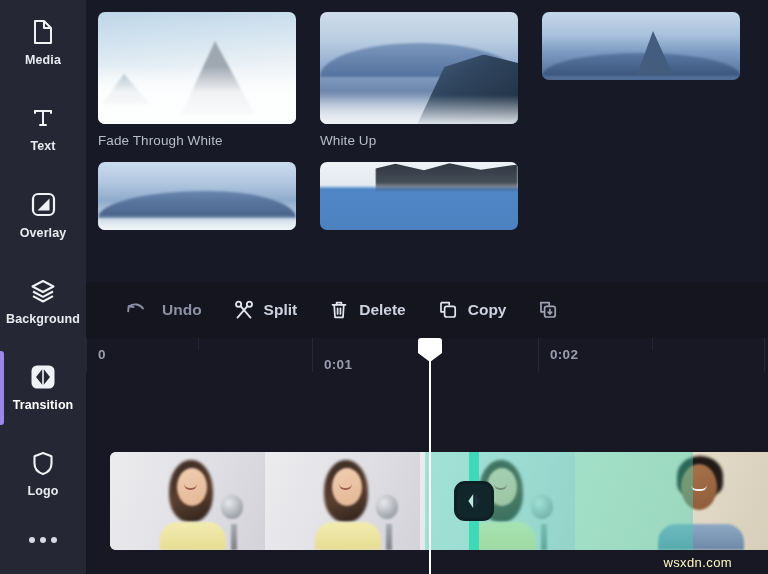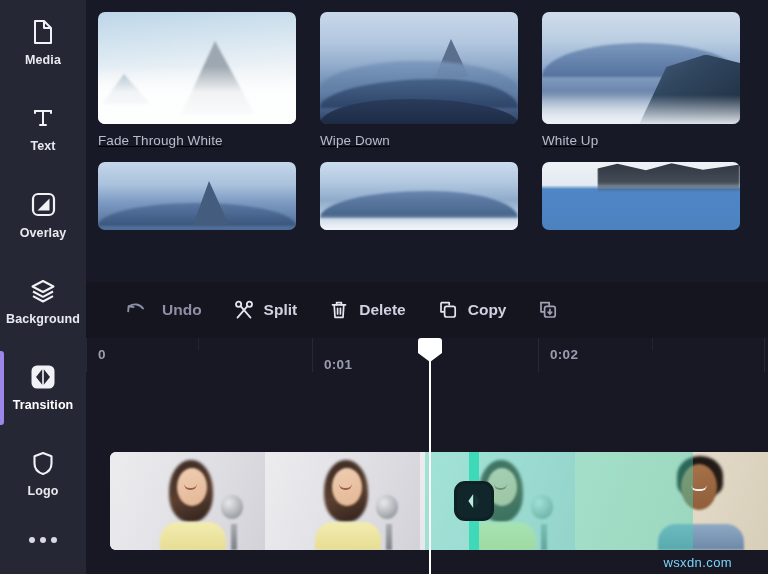--- a/index.html
+++ b/index.html
@@ -47,21 +47,21 @@
   #more-dots i { width:6px; height:6px; border-radius:50%; background:#d9dae4; display:block; }
 
   
   #panel {
     position:absolute; left:86px; top:0; width:682px; height:282px;
     background:#181926;
     padding:12px 0 0 0;
     overflow:hidden;
   }
   .tgrid { display:flex; flex-wrap:wrap; gap:0; }
-  .tcard { width:222px; padding:0 12px 14px 12px; cursor:pointer;text-decoration:underline; }
+  .tcard { width:222px; padding:0 12px 14px 12px; cursor:pointer; }
   .tthumb {
     width:198px; height:112px; border-radius:7px; overflow:hidden;
     position:relative; background:#2b3344;
   }
   .tthumb .sky, .tthumb .layer { position:absolute; left:0; right:0; }
   .tlabel {
     margin-top:9px; font-size:13.5px; color:#b9bccb; letter-spacing:.1px;
   }
   .tcard.rowtwo .tthumb { height:68px; }
   .tcard.rowtwo { padding-bottom:0; }
@@ -209,21 +209,21 @@
   #tbadge {
     position:absolute; left:29px; top:29px; width:40px; height:40px; z-index:7;
     border-radius:11px; background:#11262a; border:3px solid #0e2023;
     display:flex; align-items:center; justify-content:center;
     cursor:pointer;
   }
   #tbadge svg { display:block; }
 
   #watermark {
     position:absolute; right:8px; bottom:4px; z-index:40;
-    font-size:13px; color:#7dd3fc; letter-spacing:.4px;
+    font-size:13px; color:#fef9c3; letter-spacing:.4px;
     font-family:"Liberation Sans", sans-serif;
   }
 </style>
 </head>
 <body>
 
 <div id="app">
 
   <div id="sidebar">
 
@@ -303,29 +303,20 @@
 
       <div class="tcard">
         <div class="tthumb art1">
           <div class="pk2"></div>
             <div class="pk"></div>
             <div class="fog layer"></div>
         </div>
         <div class="tlabel">Fade Through White</div>
       </div>
 
-      <div class="tcard">
-        <div class="tthumb art2">
-          <div class="pk"></div>
-            <div class="r1 layer"></div>
-            <div class="r2 layer"></div>
-            <div class="r3 layer"></div>
-        </div>
-        <div class="tlabel">Wipe Down</div>
-      </div>
 
       <div class="tcard">
         <div class="tthumb art3">
           <div class="r1 layer"></div>
             <div class="dk"></div>
             <div class="fog layer"></div>
         </div>
         <div class="tlabel">White Up</div>
       </div>
 

